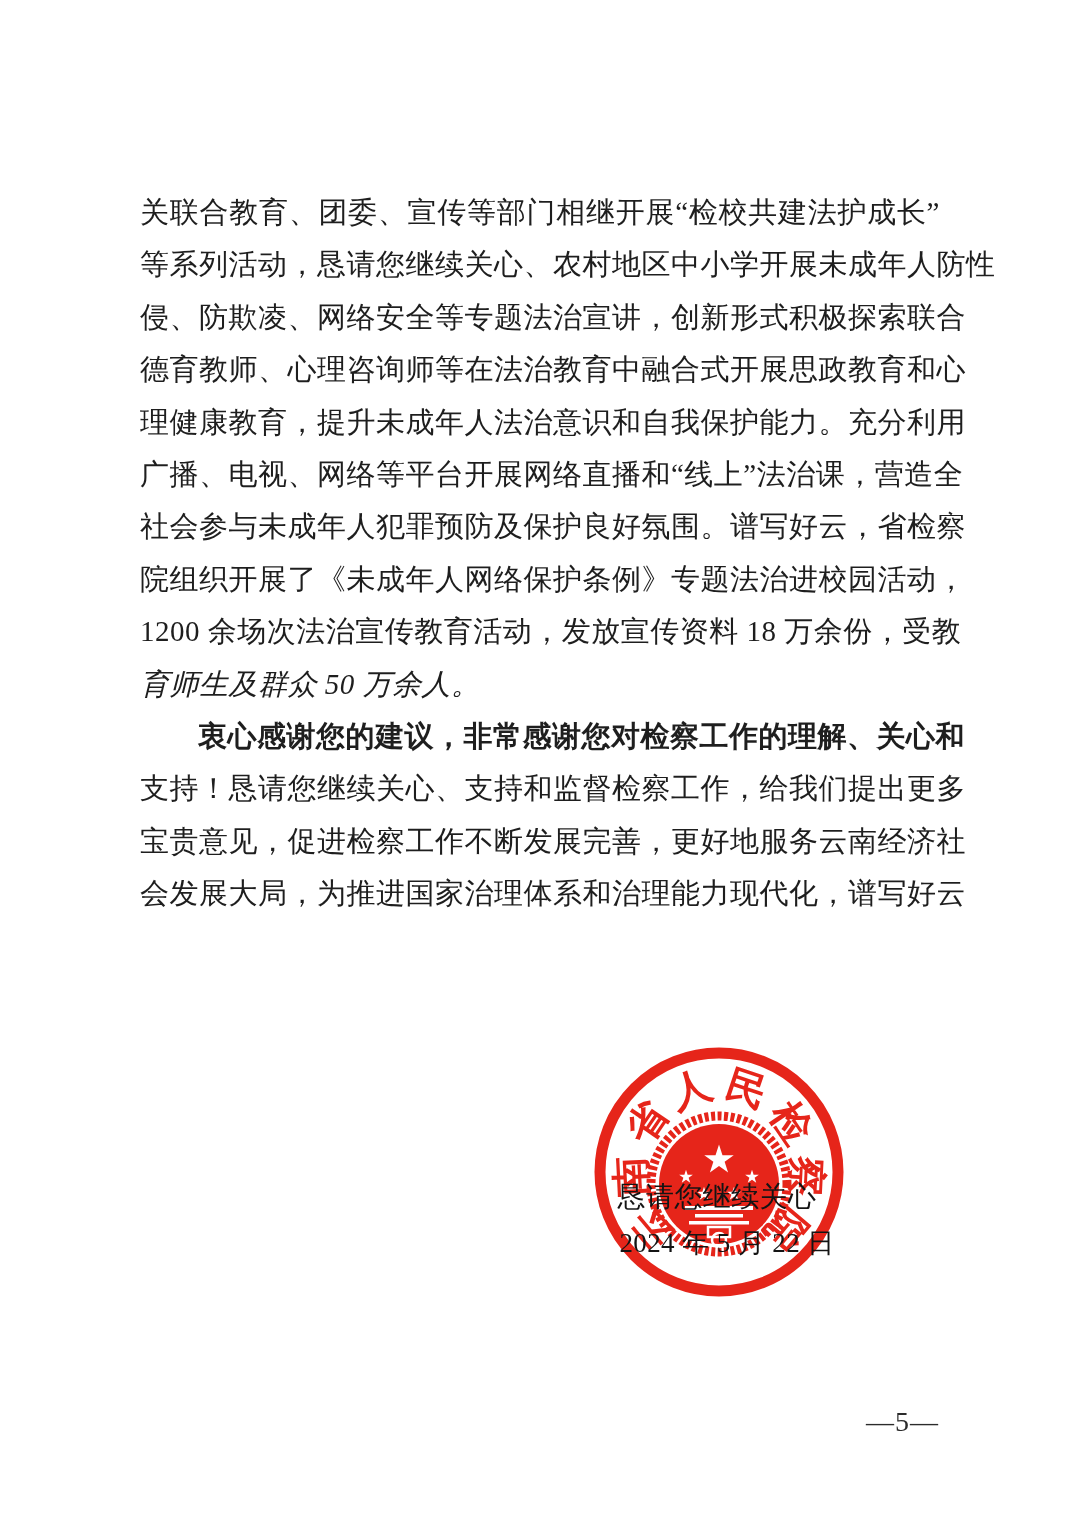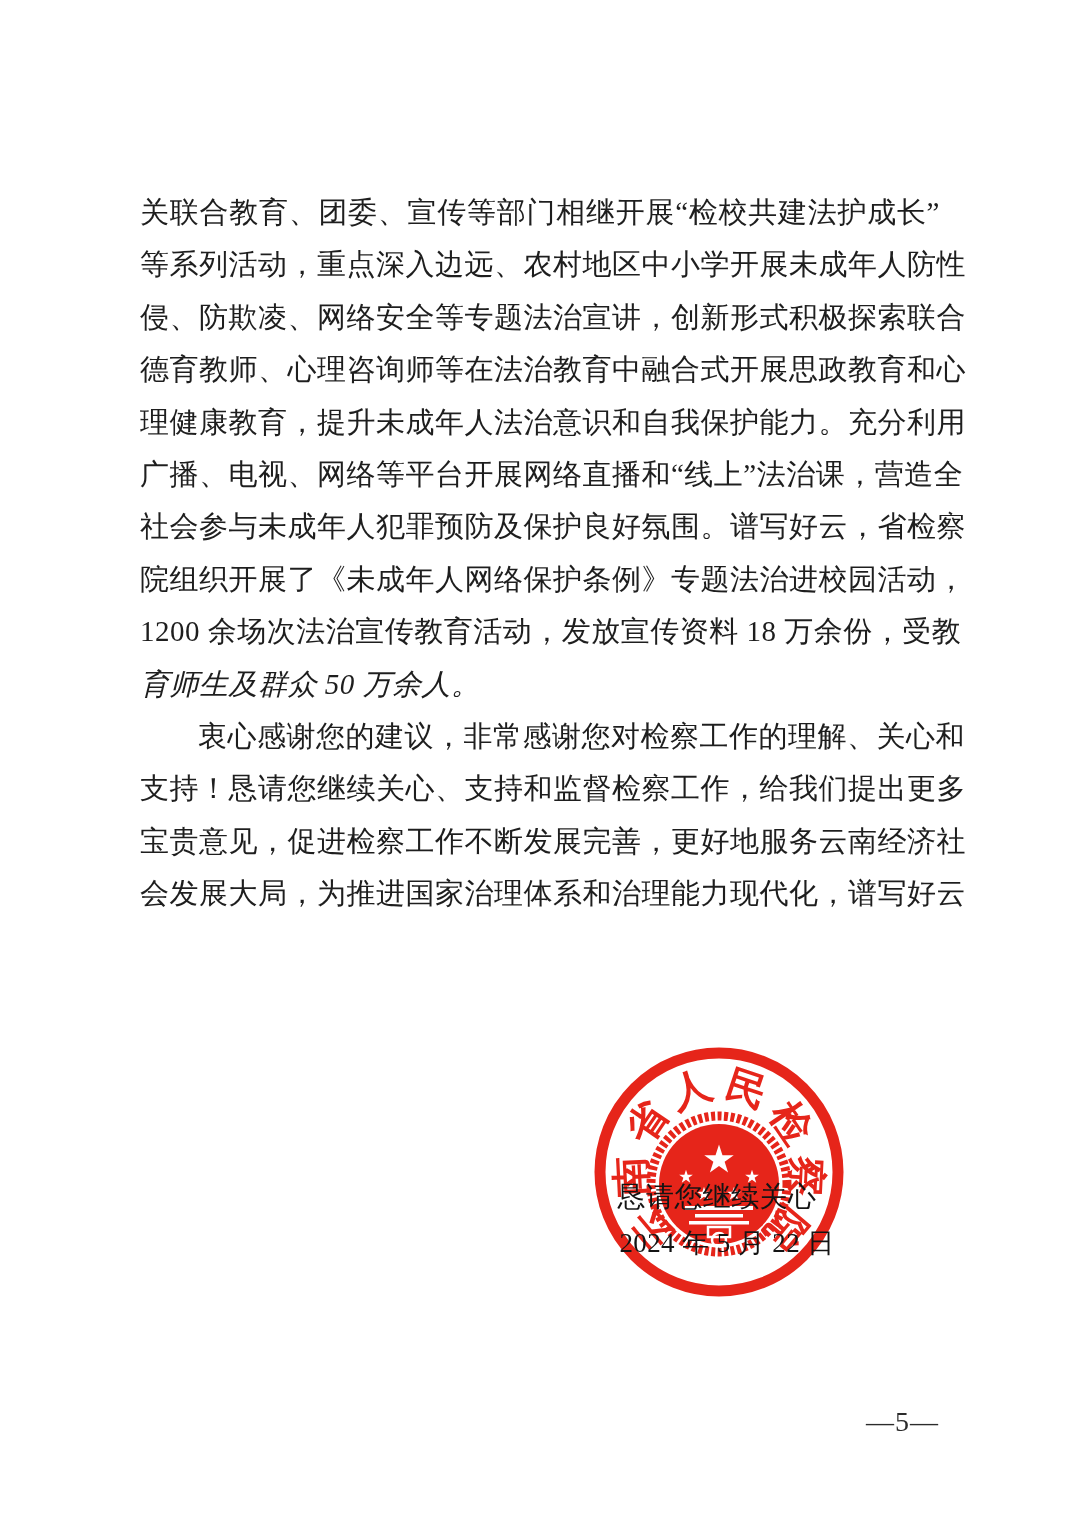--- a/index.html
+++ b/index.html
@@ -34,20 +34,21 @@
     white-space: nowrap;
     letter-spacing: 0.5px;
   }
   .line.para-end {
     text-align-last: left;
     white-space: normal;
     font-style: italic;
   }
   .line.indent {
     text-indent: 2em;
+    font-weight: bold;
   }
   
   .seal {
     position: absolute;
     left: 593px;
     top: 1046px;
     width: 252px;
     height: 252px;
     z-index: 2;
     opacity: 0.95;
@@ -115,21 +116,21 @@
     z-index: 1;
   }
 </style>
 </head>
 <body>
 
 <div class="page">
 
   <div class="body-text">
     <div class="line">关联合教育、团委、宣传等部门相继开展“检校共建法护成长”</div>
-    <div class="line">等系列活动，重点深入边远、农村地区中小学开展未成年人防性</div>
+    <div class="line">等系列活动，恳请您继续关心、农村地区中小学开展未成年人防性</div>
     <div class="line">侵、防欺凌、网络安全等专题法治宣讲，创新形式积极探索联合</div>
     <div class="line">德育教师、心理咨询师等在法治教育中融合式开展思政教育和心</div>
     <div class="line">理健康教育，提升未成年人法治意识和自我保护能力。充分利用</div>
     <div class="line">广播、电视、网络等平台开展网络直播和“线上”法治课，营造全</div>
     <div class="line">社会参与未成年人犯罪预防及保护良好氛围。谱写好云，省检察</div>
     <div class="line">院组织开展了《未成年人网络保护条例》专题法治进校园活动，</div>
     <div class="line">1200 余场次法治宣传教育活动，发放宣传资料 18 万余份，受教</div>
     <div class="line para-end">育师生及群众 50 万余人。</div>
     <div class="line indent">衷心感谢您的建议，非常感谢您对检察工作的理解、关心和</div>
     <div class="line">支持！恳请您继续关心、支持和监督检察工作，给我们提出更多</div>

